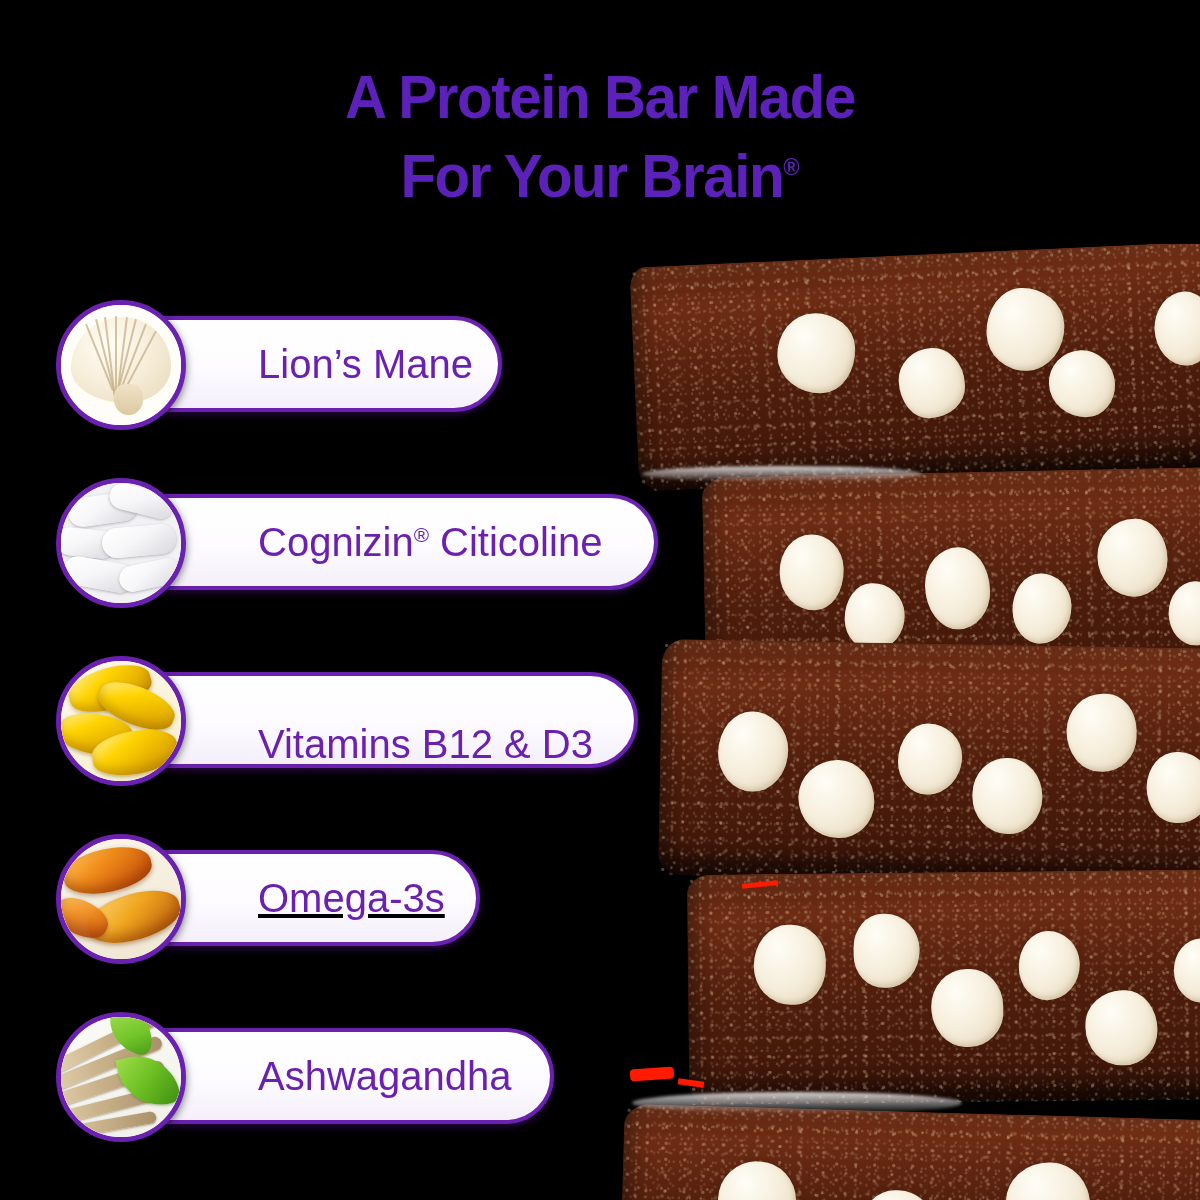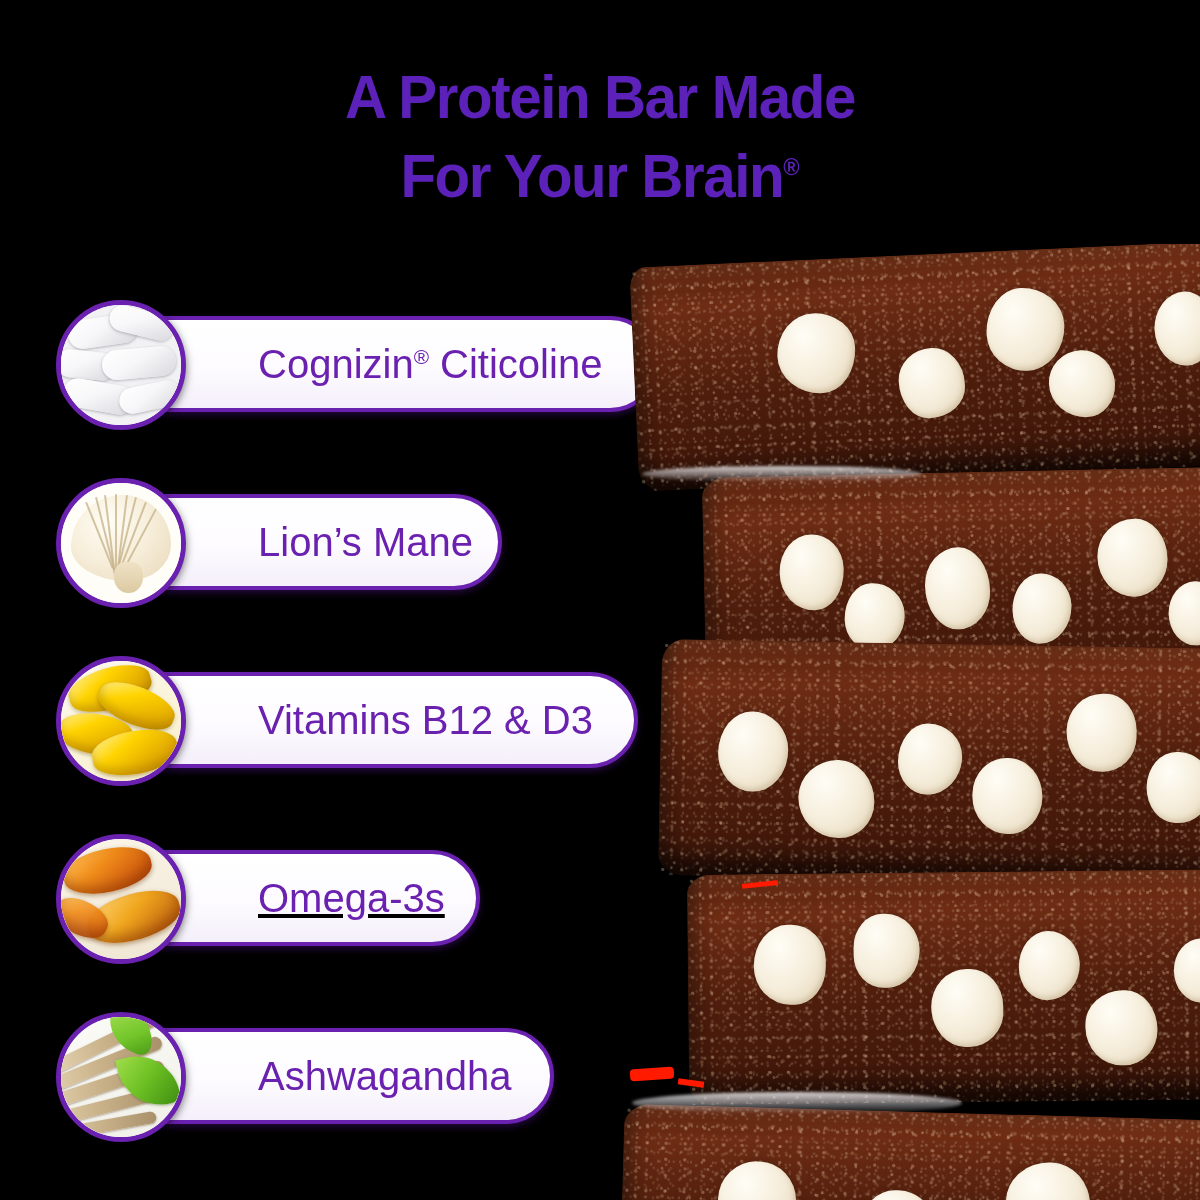--- a/index.html
+++ b/index.html
@@ -243,36 +243,20 @@
 <div id="stage">
 
   <div id="headline">
     <span class="hl-line">A Protein Bar Made</span>
     <span class="hl-line">
       <span>For Your Brain</span><span class="reg">®</span>
     </span>
   </div>
 
   <div id="badge-list">
-
-    <div class="badge-row">
-      <div class="badge-pill" style="width: 544px;">
-        <span class="badge-label"><span>Cognizin</span><span class="reg">®</span><span> Citicoline</span></span>
-      </div>
-      <div class="badge-icon">
-        <div class="icon-art cap-bg">
-          <div class="cap" style="left:6%;  top:10%; width:58%; height:24%; transform:rotate(-8deg);"></div>
-          <div class="cap" style="left:40%; top:4%;  width:54%; height:22%; transform:rotate(14deg);"></div>
-          <div class="cap" style="left:-4%; top:38%; width:50%; height:23%; transform:rotate(6deg);"></div>
-          <div class="cap" style="left:34%; top:36%; width:62%; height:25%; transform:rotate(-5deg);"></div>
-          <div class="cap" style="left:2%;  top:64%; width:60%; height:24%; transform:rotate(10deg);"></div>
-          <div class="cap" style="left:48%; top:66%; width:52%; height:22%; transform:rotate(-12deg);"></div>
-        </div>
-      </div>
-    </div>
 
     <div class="badge-row">
       <div class="badge-pill" style="width: 388px;">
         <span class="badge-label">Lion’s Mane</span>
       </div>
       <div class="badge-icon">
         <div class="icon-art lm-bg">
           <div class="lm-body"></div>
           <div class="lm-strand" style="left:20%; top:16%; height:60%; transform:rotate(-22deg);"></div>
           <div class="lm-strand" style="left:28%; top:12%; height:66%; transform:rotate(-14deg);"></div>
@@ -281,21 +265,37 @@
           <div class="lm-strand" style="left:54%; top:10%; height:70%; transform:rotate(7deg);"></div>
           <div class="lm-strand" style="left:62%; top:12%; height:66%; transform:rotate(14deg);"></div>
           <div class="lm-strand" style="left:70%; top:16%; height:60%; transform:rotate(21deg);"></div>
           <div class="lm-strand" style="left:78%; top:22%; height:52%; transform:rotate(28deg);"></div>
           <div class="lm-stem"></div>
         </div>
       </div>
     </div>
 
     <div class="badge-row">
-      <div class="badge-pill" style="width: 524px;">
+      <div class="badge-pill" style="width: 544px;">
+        <span class="badge-label"><span>Cognizin</span><span class="reg">®</span><span> Citicoline</span></span>
+      </div>
+      <div class="badge-icon">
+        <div class="icon-art cap-bg">
+          <div class="cap" style="left:6%;  top:10%; width:58%; height:24%; transform:rotate(-8deg);"></div>
+          <div class="cap" style="left:40%; top:4%;  width:54%; height:22%; transform:rotate(14deg);"></div>
+          <div class="cap" style="left:-4%; top:38%; width:50%; height:23%; transform:rotate(6deg);"></div>
+          <div class="cap" style="left:34%; top:36%; width:62%; height:25%; transform:rotate(-5deg);"></div>
+          <div class="cap" style="left:2%;  top:64%; width:60%; height:24%; transform:rotate(10deg);"></div>
+          <div class="cap" style="left:48%; top:66%; width:52%; height:22%; transform:rotate(-12deg);"></div>
+        </div>
+      </div>
+    </div>
+
+    <div class="badge-row">
+      <div class="badge-pill" style="width: 524px; align-items: flex-end;">
         <span class="badge-label">Vitamins B12 &amp; D3</span>
       </div>
       <div class="badge-icon">
         <div class="icon-art vit-bg">
           <div class="gel-yellow" style="left:6%;  top:6%;  width:70%; height:34%; transform:rotate(-16deg);"></div>
           <div class="gel-yellow" style="left:30%; top:22%; width:66%; height:32%; transform:rotate(22deg);"></div>
           <div class="gel-yellow" style="left:-2%; top:44%; width:62%; height:33%; transform:rotate(8deg);"></div>
           <div class="gel-yellow" style="left:26%; top:58%; width:72%; height:36%; transform:rotate(-10deg);"></div>
         </div>
       </div>

